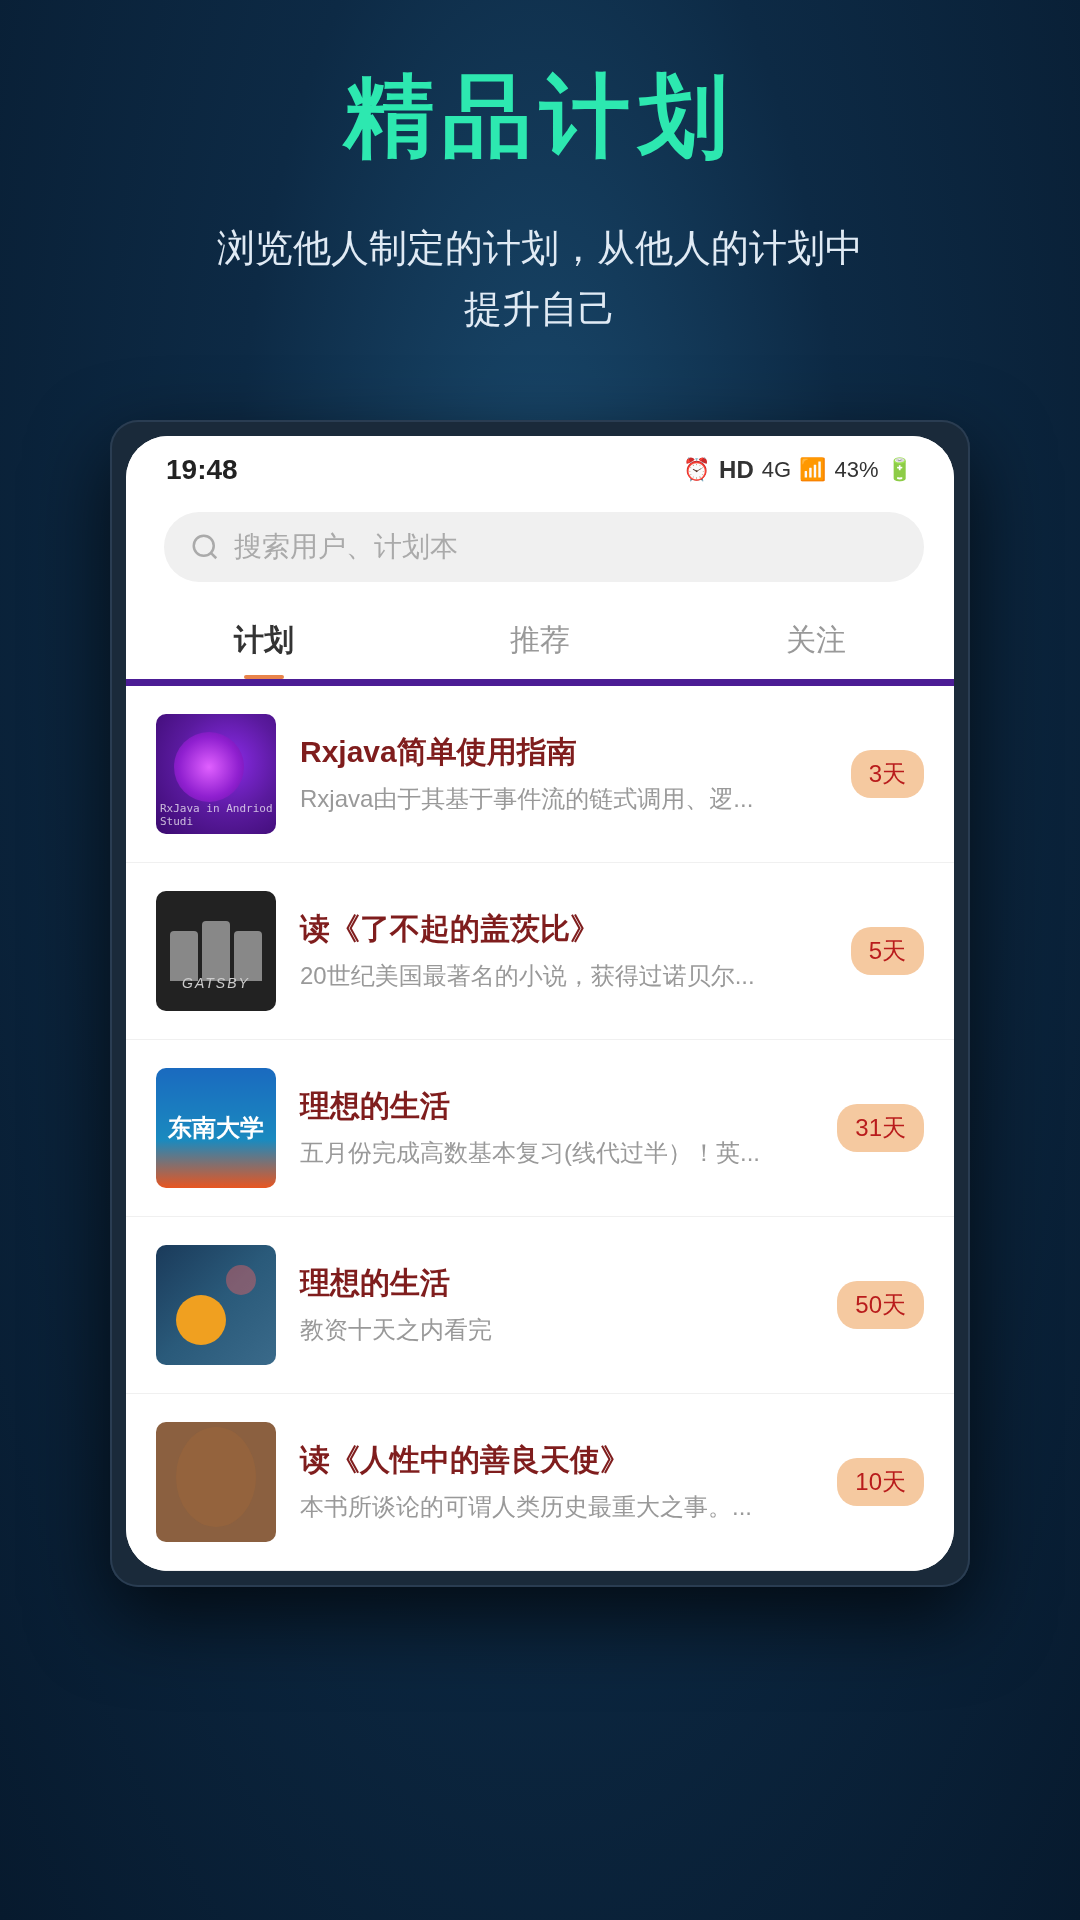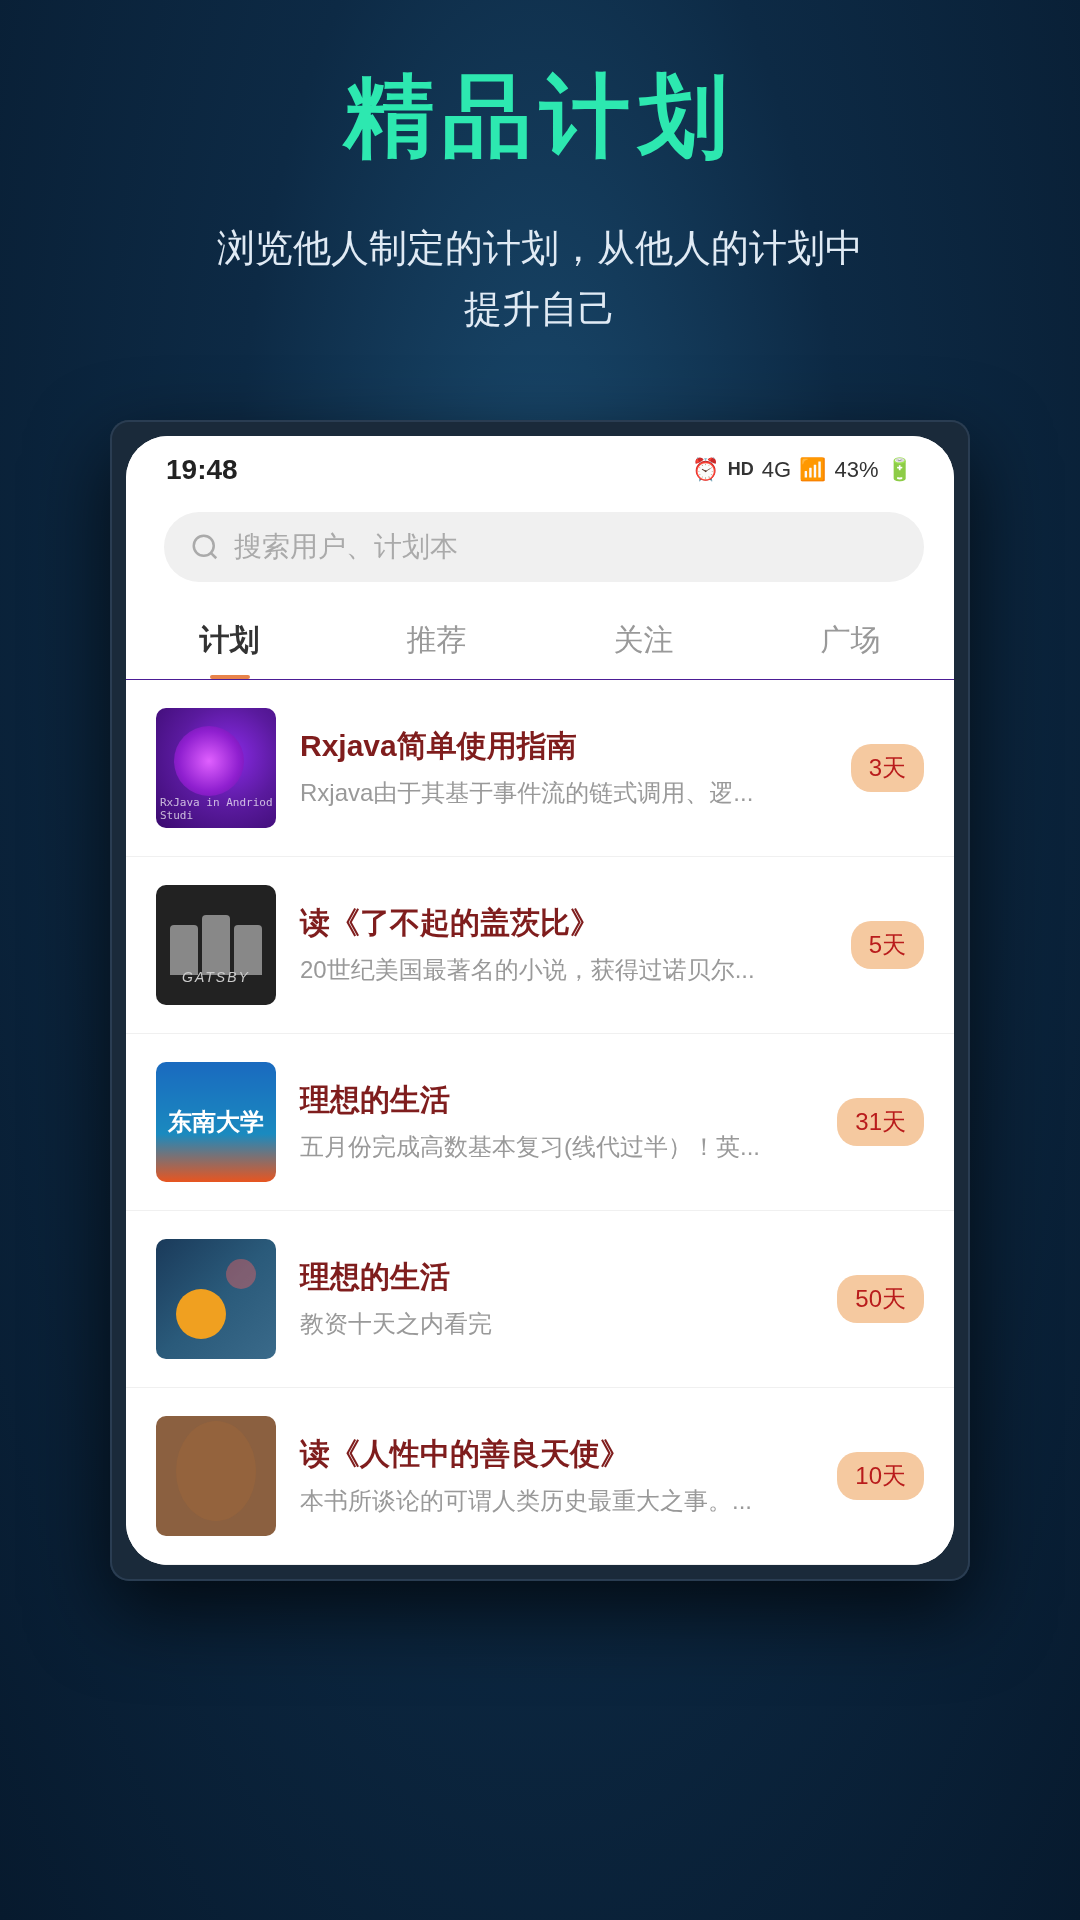--- a/index.html
+++ b/index.html
@@ -33,21 +33,21 @@
       font-size: 38px;
       color: #e0eaf4;
       line-height: 1.6;
       font-weight: 400;
     }
 
     .phone-wrapper {
       width: 860px;
       margin-top: 40px;
       background: #1a2a3a;
-      border-radius: 19px;
+      border-radius: 28px;
       padding: 16px;
       box-shadow: 0 30px 80px rgba(0,0,0,0.7), inset 0 0 0 2px #2a3d52;
     }
 
     .phone-screen {
       background: #f5f5f5;
       border-radius: 42px;
       overflow: hidden;
     }
 
@@ -102,21 +102,21 @@
 
     .search-placeholder {
       font-size: 28px;
       color: #aaa;
     }
 
     
     .tabs-container {
       background: white;
       display: flex;
-      border-bottom: 1px solid #4c1d95;
+      border-bottom: 7px solid #4c1d95;
     }
 
     .tab-item {
       flex: 1;
       text-align: center;
       padding: 22px 10px 18px;
       font-size: 30px;
       color: #999;
       cursor: pointer;
       position: relative;
@@ -335,21 +335,21 @@
   </div>
 </div>
 
 <div class="phone-wrapper">
   <div class="phone-screen">
 
     <div class="status-bar">
       <span class="status-time">19:48</span>
       <div class="status-icons">
         <span>⏰</span>
-        <span style="font-size:18px;font-weight:bold;">HD</span>
+        <span style="font-size:24px;font-weight:bold;">HD</span>
         <span>4G</span>
         <span>📶</span>
         <span>43%</span>
         <span>🔋</span>
       </div>
     </div>
 
     <div class="search-bar-container">
       <div class="search-bar">
         <svg class="search-icon-svg" viewBox="0 0 24 24" fill="none" stroke="#aaa" stroke-width="2">
@@ -362,23 +362,20 @@
 
     <div class="tabs-container">
       <div class="tab-item active">
         <span>计划</span>
       </div>
       <div class="tab-item">
         <span>推荐</span>
       </div>
       <div class="tab-item">
         <span>关注</span>
-      </div>
-      <div class="tab-item">
-        <span>广场</span>
       </div>
     </div>
 
     <div class="list-container">
 
       <div class="list-item">
         <div class="item-thumbnail">
           <div class="thumb-rxjava">
             <div class="thumb-rxjava-text">RxJava in Andriod Studi</div>
           </div>

